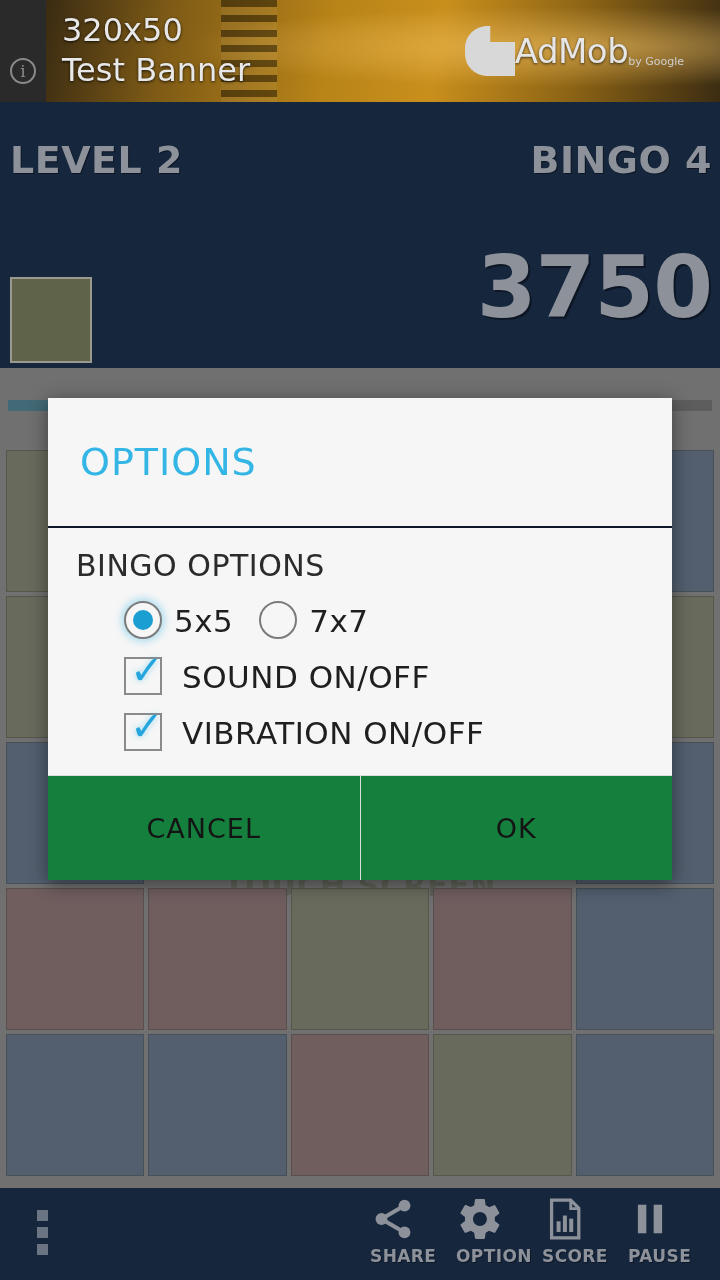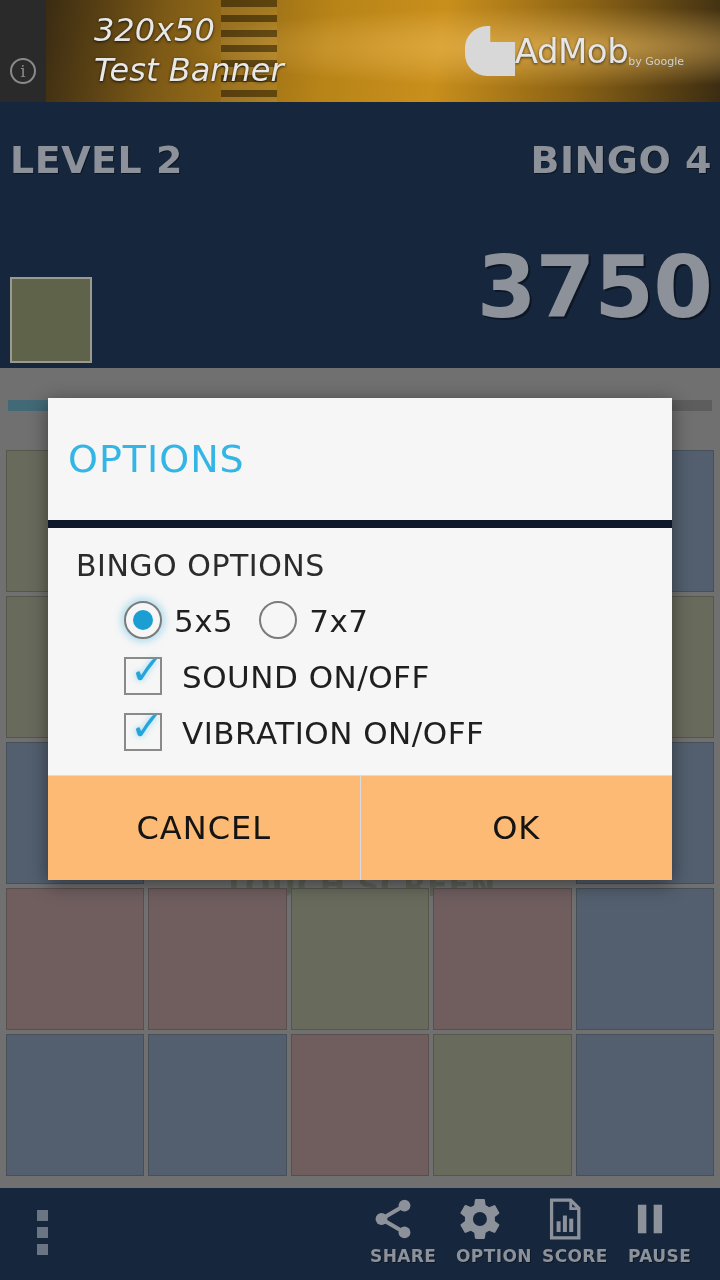--- a/index.html
+++ b/index.html
@@ -58,27 +58,26 @@
   #ad-creative::before {
     content: "";
     position: absolute; left: 26%; top: 0;
     width: 56px; height: 102px;
     background: repeating-linear-gradient(180deg,
       rgba(0,0,0,0.42) 0px, rgba(0,0,0,0.42) 7px,
       rgba(255,255,255,0.05) 7px, rgba(255,255,255,0.05) 15px);
   }
   #ad-text {
     position: absolute;
-    left: 48px; top: 10px;
+    left: 16px; top: 10px;
     color: #e8e8e8;
     font-size: 32px;
     line-height: 40px;
     font-family: "DejaVu Sans", sans-serif;
     text-shadow: 0 1px 3px rgba(0,0,0,0.8);
-    font-style: italic;
   }
   #ad-brand {
     position: absolute;
     right: 36px; top: 26px;
     display: flex;
     align-items: center;
   }
   #admob-logo {
     position: relative;
     width: 50px; height: 50px;
@@ -262,22 +261,22 @@
     width: 624px;
     background: #f6f6f6;
     box-shadow: 0 4px 18px rgba(0,0,0,0.45);
     display: flex;
     flex-direction: column;
   }
   #dialog-header {
     height: 130px;
     display: flex;
     align-items: center;
-    padding-left: 20px;
-    border-bottom: 8px solid #0f172a;
+    padding-left: 32px;
+    border-bottom: 2px solid #0f172a;
   }
   #dialog-title {
     color: #33b5e5;
     font-size: 38px;
     letter-spacing: 1px;
   }
   #dialog-body {
     padding: 20px 28px 22px 28px;
     border-bottom: 1px solid #dcdcdc;
   }
@@ -347,23 +346,23 @@
   #dialog-buttons {
     display: flex;
     height: 104px;
   }
   .dlg-btn {
     flex: 1;
     display: flex;
     align-items: center;
     justify-content: center;
     color: #141414;
-    font-size: 32px;
+    font-size: 27px;
     letter-spacing: 1px;
-    background: #fdba74;
+    background: #15803d;
   }
   #cancel-button { border-right: 1px solid #dcdcdc; }
 </style>
 </head>
 <body>
 
 <div id="screen">
 
   <div id="ad-banner">
     <div id="ad-info-strip">

